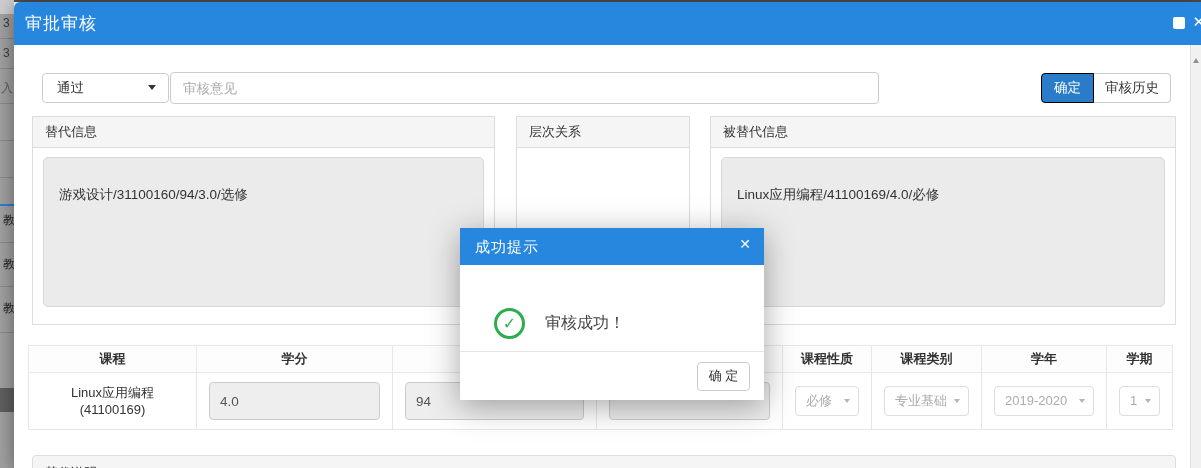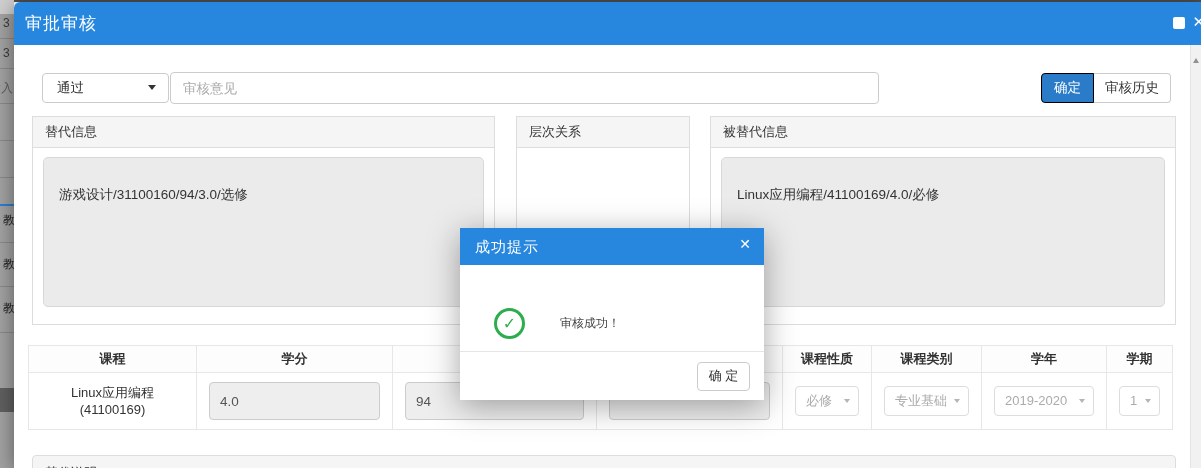--- a/index.html
+++ b/index.html
@@ -75,21 +75,21 @@
 
   
   .dialog { position:absolute; left:460px; top:228px; width:304px; height:172px; background:#fff;
     border-radius:0; overflow:hidden; box-shadow:0 6px 30px rgba(0,0,0,.35); z-index:10; }
   .dialog-header { position:relative; height:37px; background:#2787de; }
   .dialog-title { position:absolute; left:15px; top:0; line-height:37px; color:#fff; font-size:15px; font-weight:500; letter-spacing:1px; }
   .dialog-close { position:absolute; right:13px; top:8px; color:#fff; font-weight:bold; font-size:14px; cursor:pointer; }
   .dialog-body { display:flex; align-items:center; padding:30px 0 0 34px; height:86px; }
   .check-circle { width:31px; height:31px; border:3px solid #2ead4e; border-radius:50%;
     display:flex; align-items:center; justify-content:center; color:#2ead4e; font-size:16px; font-weight:bold; }
-  .dialog-message { margin-left:35px; font-size:12px; color:#444; }
+  .dialog-message { margin-left:20px; font-size:16px; color:#444; }
   .dialog-footer { position:absolute; left:0; right:0; bottom:0; height:49px; border-top:1px solid #e5e5e5;
     display:flex; align-items:center; justify-content:flex-end; padding-right:14px; }
   .btn-dialog-ok { min-width:53px; height:29px; background:#fff; border:1px solid #ccc; border-radius:4px;
     font-size:13px; color:#333; cursor:pointer; font-family:"Liberation Sans","DejaVu Sans",sans-serif; }
 </style>
 </head>
 <body>
 
 <div class="top-band"></div>
 <div class="bg-strip">

